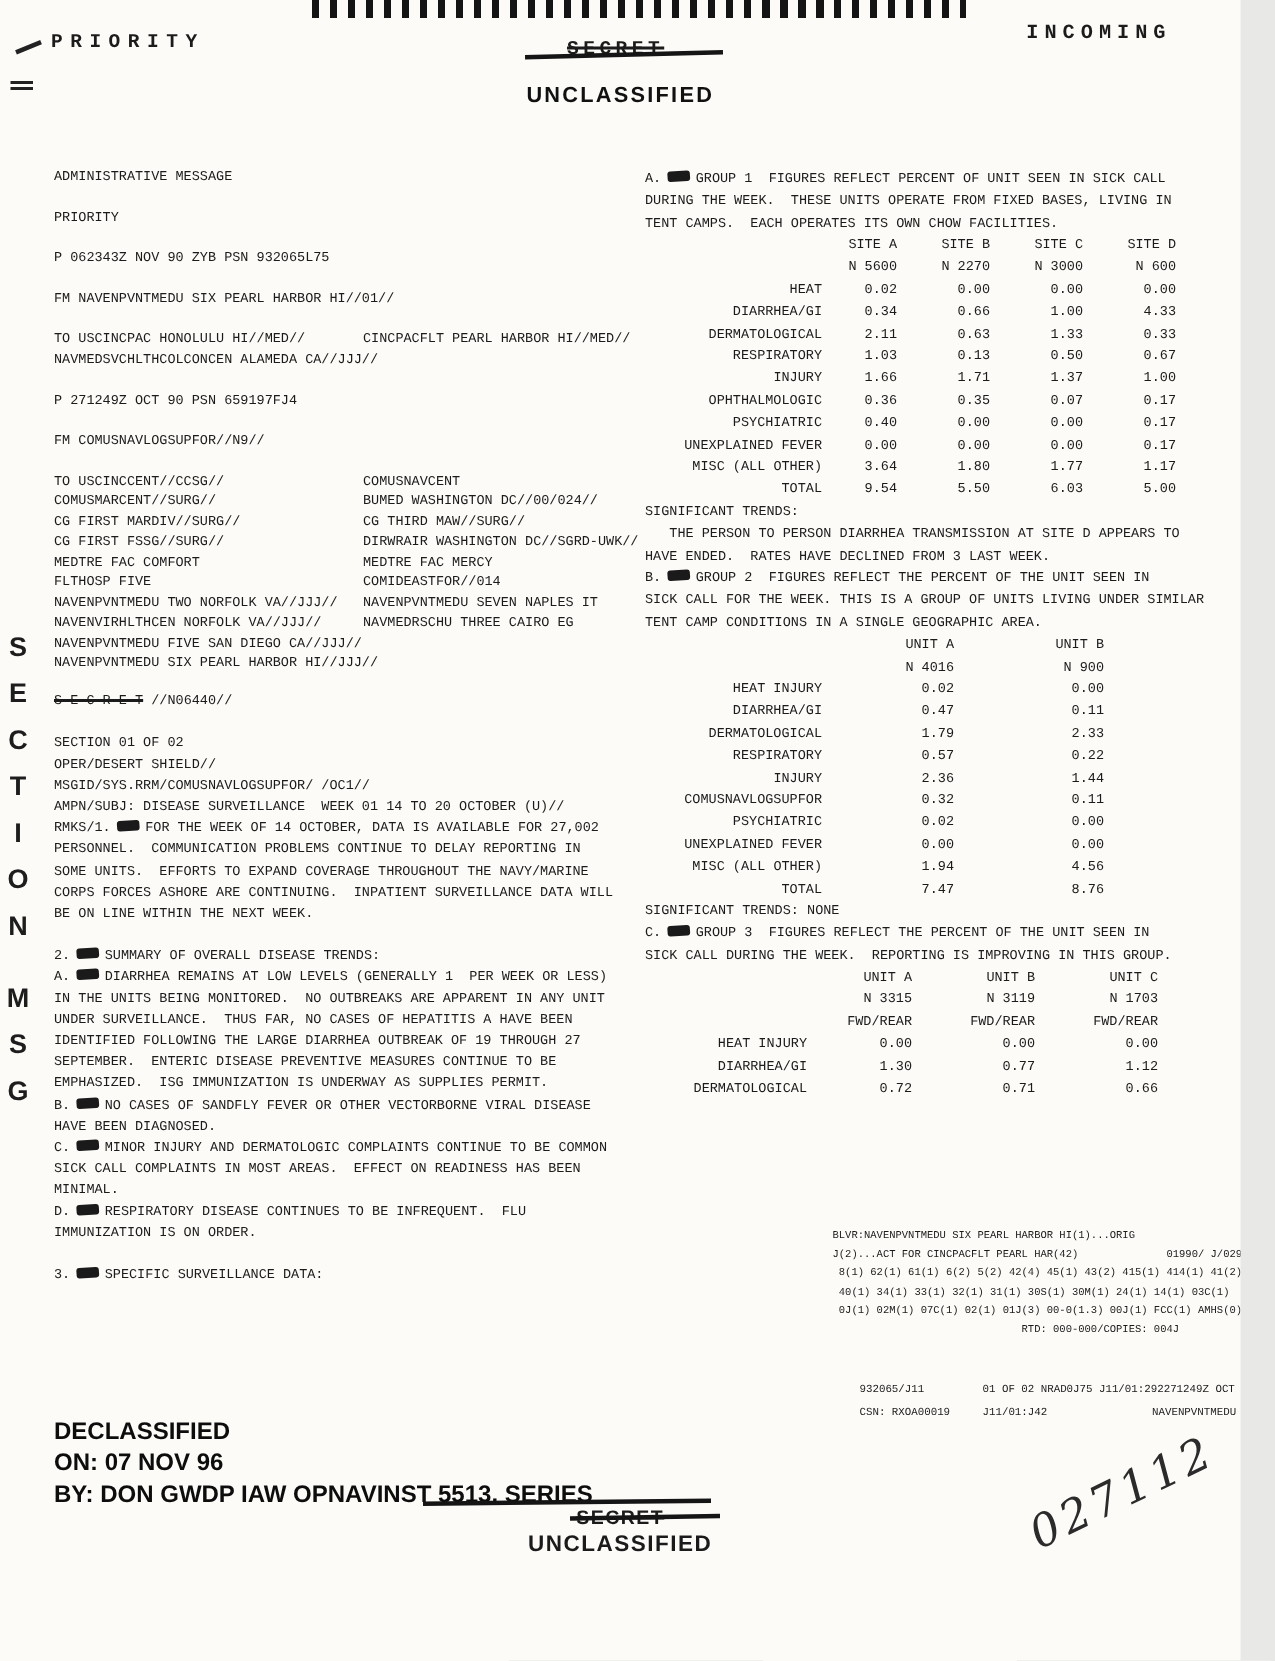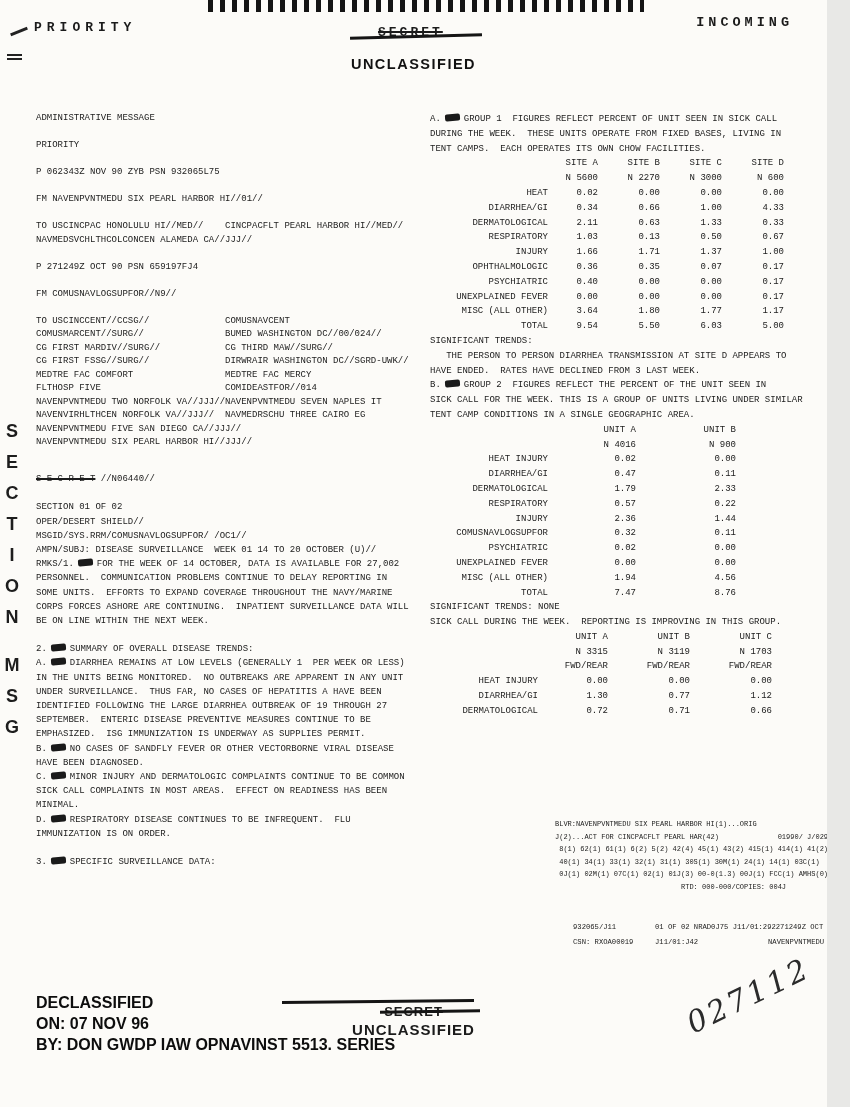--- a/index.html
+++ b/index.html
@@ -6,21 +6,21 @@
   .page{position:relative;width:827px;height:1107px;background:#fcfbf8;
         font-family:"Liberation Mono",monospace;color:#1b1b1b;overflow:hidden;}
 
   
   .punch-strip{position:absolute;left:208px;top:0;width:436px;height:12px;
     background:repeating-linear-gradient(90deg,#141414 0 5px,transparent 5px 12px);}
 
   
   .hdr-priority{position:absolute;left:34px;top:20px;font-size:13px;letter-spacing:5px;font-weight:bold;}
   .hdr-secret{position:absolute;left:378px;top:25px;font-size:13px;letter-spacing:3px;font-weight:bold;}
-  .hdr-incoming{position:absolute;right:34px;top:15px;font-size:13.5px;letter-spacing:4px;font-weight:bold;}
+  .hdr-incoming{position:absolute;right:46px;top:15px;font-size:13.5px;letter-spacing:4px;font-weight:bold;}
   .hdr-unclass{position:absolute;left:0;right:0;top:56px;text-align:center;
     font-family:"Liberation Sans",sans-serif;font-weight:bold;font-size:14.5px;letter-spacing:1.5px;color:#111;}
 
   
   .strike{position:absolute;background:#151515;height:2.5px;}
   .strike-top{left:350px;top:35px;width:132px;transform:rotate(-1.5deg);}
   .strike-by{left:282px;top:1000px;width:192px;transform:rotate(-0.6deg);}
   .strike-bottom{left:380px;top:1010px;width:100px;transform:rotate(-1deg);}
   .pen{position:absolute;background:#222;}
   .pen1{left:10px;top:30px;width:18px;height:3px;transform:rotate(-22deg);}
@@ -30,25 +30,25 @@
   
   .margin-col{position:absolute;left:3px;font-family:"Liberation Sans",sans-serif;
     font-weight:bold;font-size:18px;color:#1d1d1d;text-align:center;width:18px;}
   .margin-section{top:416px;}
   .margin-msg{top:650px;}
   .mletter{line-height:31px;height:31px;}
 
   
   .col{position:absolute;font-size:9px;}
   .left-a{left:36px;top:112px;width:392px;}
-  .left-b{left:36px;top:460px;width:392px;margin-top:12px;}
+  .left-b{left:36px;top:460px;width:392px;}
   .left-a .line{height:13.5px;line-height:13.5px;}
   .left-b .line{height:14.2px;line-height:14.2px;}
   .line{position:relative;white-space:pre;display:block;}
-  .c2{position:absolute;left:189px;top:0;}
+  .c2{position:absolute;left:206px;top:0;}
   .struck{text-decoration:line-through;text-decoration-thickness:2.2px;}
   .blob{display:inline-block;width:15px;height:7px;background:#1a1a1a;border-radius:2px;
     margin:0 4px;transform:rotate(-4deg);}
 
   .right-top{left:430px;top:112px;width:404px;}
   .right-top .line{height:14.8px;line-height:14.8px;}
 
   
   .trow{display:grid;height:14.8px;line-height:14.8px;white-space:pre;}
   .g1 .trow{grid-template-columns:118px 62px 62px 62px 62px;}
@@ -58,21 +58,21 @@
   .tv{text-align:right;padding-right:12px;}
 
   
   .routing{position:absolute;left:555px;top:818px;width:290px;font-size:7px;}
   .routing .line{height:12.5px;line-height:12.5px;}
   .status{position:absolute;left:573px;top:920px;width:290px;font-size:7.2px;}
   .srow{display:grid;grid-template-columns:82px 1fr 95px;height:15px;line-height:15px;white-space:pre;}
 
   
   .declass{position:absolute;left:36px;top:944px;font-family:"Liberation Sans",sans-serif;
-    font-weight:bold;font-size:16px;line-height:21px;color:#0d0d0d;margin-top:48px;}
+    font-weight:bold;font-size:16px;line-height:21px;color:#0d0d0d;}
   .secret-bottom{position:absolute;left:0;right:0;top:1004px;text-align:center;
     font-family:"Liberation Sans",sans-serif;font-weight:bold;font-size:13px;letter-spacing:1px;}
   .unclass-bottom{position:absolute;left:0;right:0;top:1021px;text-align:center;
     font-family:"Liberation Sans",sans-serif;font-weight:bold;font-size:15px;letter-spacing:1px;}
 
   .handwritten{position:absolute;left:682px;top:978px;font-family:"DejaVu Serif",serif;
     font-style:italic;font-size:30px;letter-spacing:3px;color:#2b2b2b;transform:rotate(-26deg);}
 </style>
 </head>
 <body>
@@ -295,20 +295,21 @@
 
         <div class="trow"><span class="tl">MISC (ALL OTHER)</span><span class="tv">1.94</span><span class="tv">4.56</span></div>
 
         <div class="trow"><span class="tl">      TOTAL</span><span class="tv">7.47</span><span class="tv">8.76</span></div>
       </div>
 
     <div>
 
         <div class="line"><span class="pre"></span><span class="txt">SIGNIFICANT TRENDS: NONE</span></div>
 
+        <div class="line"><span class="pre">C.</span><span class="blob"></span><span class="txt">GROUP 3  FIGURES REFLECT THE PERCENT OF THE UNIT SEEN IN</span></div>
 
         <div class="line"><span class="pre"></span><span class="txt">SICK CALL DURING THE WEEK.  REPORTING IS IMPROVING IN THIS GROUP.</span></div>
       </div>
 
     <div class="g3">
 
         <div class="trow"><span class="tl"></span><span class="tv">UNIT A</span><span class="tv">UNIT B</span><span class="tv">UNIT C</span></div>
 
         <div class="trow"><span class="tl"></span><span class="tv">N 3315</span><span class="tv">N 3119</span><span class="tv">N 1703</span></div>
 

